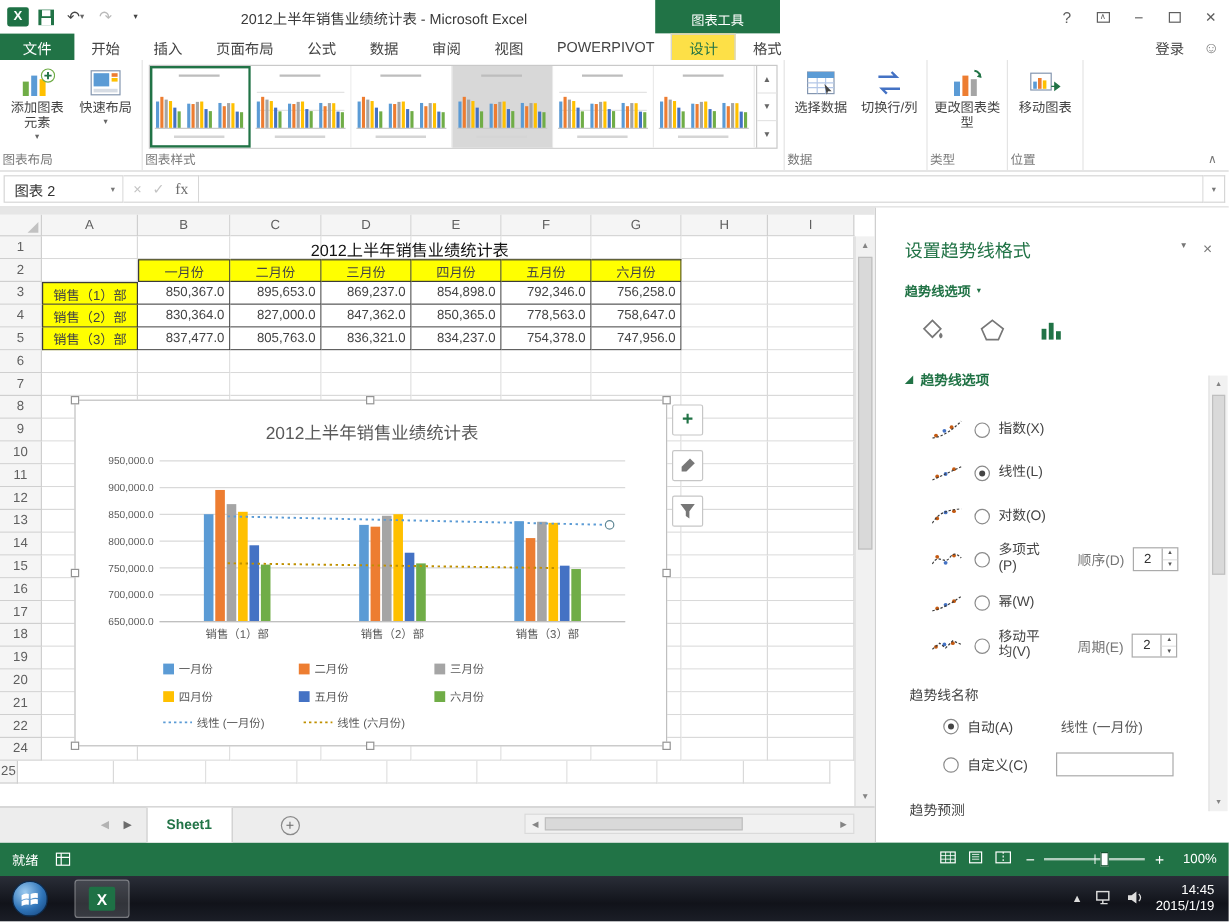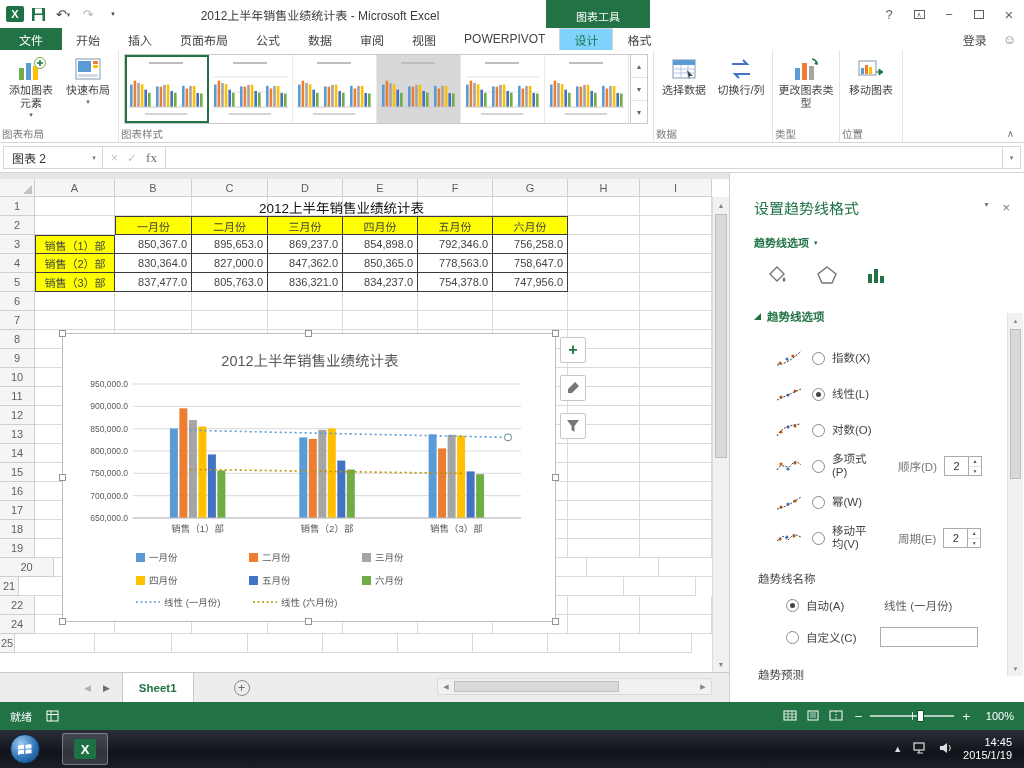--- a/index.html
+++ b/index.html
@@ -16,21 +16,21 @@
 .ctx-group{position:absolute;left:546px;top:0;width:104px;height:28px;background:#217346;color:#fff;display:flex;align-items:flex-end;justify-content:center;font-size:11px;padding-bottom:4px}
 .win-controls{margin-left:auto;display:flex;align-items:center;height:100%}
 .wc{width:30px;height:100%;display:flex;align-items:center;justify-content:center;color:#5f5f5f;font-size:13px}
 .wc .maxbox{width:10px;height:9px;border:1px solid #5f5f5f;display:inline-block}
 .wc .ribbox{width:11px;height:9px;border:1px solid #5f5f5f;display:inline-flex;align-items:center;justify-content:center;font-size:7px;line-height:7px}
 
 
 .tabrow{height:22px;background:#fff;display:flex;align-items:stretch;position:relative}
 .file-tab{width:62px;background:#217346;color:#fff;display:flex;align-items:center;justify-content:center}
 .rtab{padding:0 14px;display:flex;align-items:center;color:#444;white-space:nowrap}
-.rtab.active{color:#217346;background:#7dd3fc;border:1px solid #D4D4D4;border-bottom:none}
+.rtab.active{color:#217346;background:#fde047;border:1px solid #D4D4D4;border-bottom:none}
 .signin{margin-left:auto;display:flex;align-items:center;padding-right:16px;color:#444}
 .smiley{display:flex;align-items:center;padding-right:8px;color:#777;font-size:13px}
 
 
 .ribbon{height:93px;background:#fff;border-bottom:1px solid #D4D4D4;display:flex;position:relative}
 .rg{display:flex;flex-direction:column;border-right:1px solid #E4E4E4;padding:1px 2px 0}
 .rg-content{flex:1;display:flex;align-items:flex-start}
 .rg-label{height:15px;text-align:left;font-size:10.5px;color:#7a7a7a;line-height:14px}
 .rbtn{display:flex;flex-direction:column;align-items:center;padding:3px 2px 0;height:74px}
 .ric{height:30px;display:flex;align-items:center;justify-content:center}
@@ -707,33 +707,33 @@
             <div class="cell" style="width:77px"></div>
             <div class="cell" style="width:76px"></div>
             <div class="cell" style="width:75px"></div>
             <div class="cell" style="width:75px"></div>
             <div class="cell" style="width:75px"></div>
             <div class="cell" style="width:75px"></div>
             <div class="cell" style="width:72px"></div>
             <div class="cell" style="width:72px"></div>
           </div>
           <div class="grid-row" style="height:19px">
-            <div class="cell-hdr" style="width:54px">20</div>
-            <div class="cell" style="width:80px"></div>
-            <div class="cell" style="width:77px"></div>
-            <div class="cell" style="width:76px"></div>
-            <div class="cell" style="width:75px"></div>
-            <div class="cell" style="width:75px"></div>
-            <div class="cell" style="width:75px"></div>
-            <div class="cell" style="width:75px"></div>
-            <div class="cell" style="width:72px"></div>
-            <div class="cell" style="width:72px"></div>
-          </div>
-          <div class="grid-row" style="height:19px">
-            <div class="cell-hdr" style="width:19px">21</div>
+            <div class="cell-hdr" style="width:35px">20</div>
+            <div class="cell" style="width:80px"></div>
+            <div class="cell" style="width:77px"></div>
+            <div class="cell" style="width:76px"></div>
+            <div class="cell" style="width:75px"></div>
+            <div class="cell" style="width:75px"></div>
+            <div class="cell" style="width:75px"></div>
+            <div class="cell" style="width:75px"></div>
+            <div class="cell" style="width:72px"></div>
+            <div class="cell" style="width:72px"></div>
+          </div>
+          <div class="grid-row" style="height:19px">
+            <div class="cell-hdr" style="width:35px">21</div>
             <div class="cell" style="width:80px"></div>
             <div class="cell" style="width:77px"></div>
             <div class="cell" style="width:76px"></div>
             <div class="cell" style="width:75px"></div>
             <div class="cell" style="width:75px"></div>
             <div class="cell" style="width:75px"></div>
             <div class="cell" style="width:75px"></div>
             <div class="cell" style="width:72px"></div>
             <div class="cell" style="width:72px"></div>
           </div>

